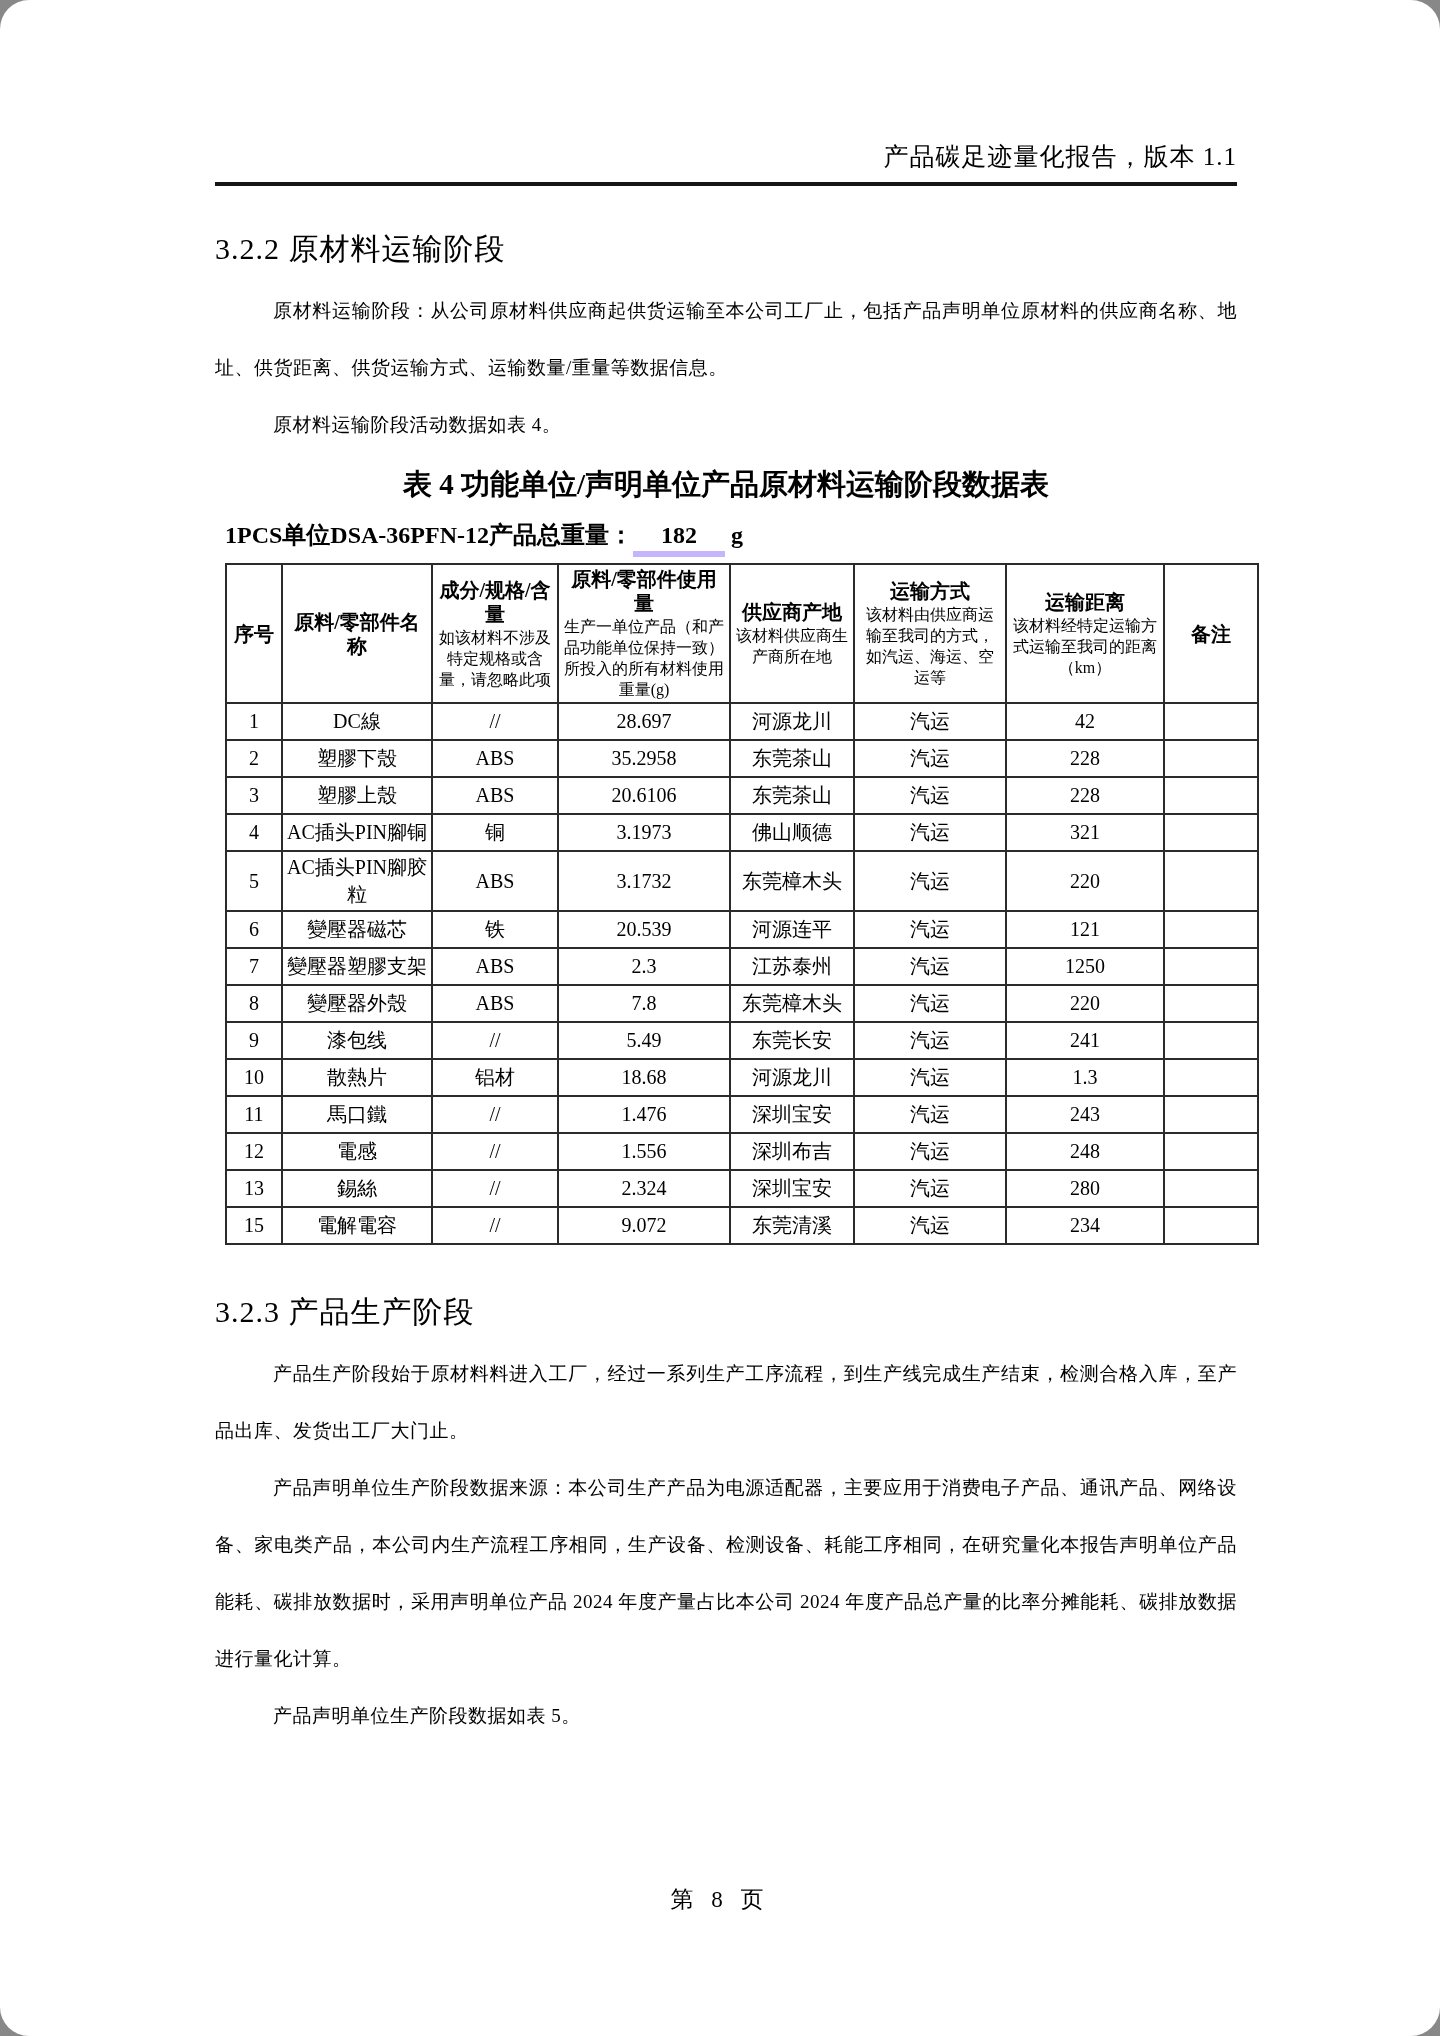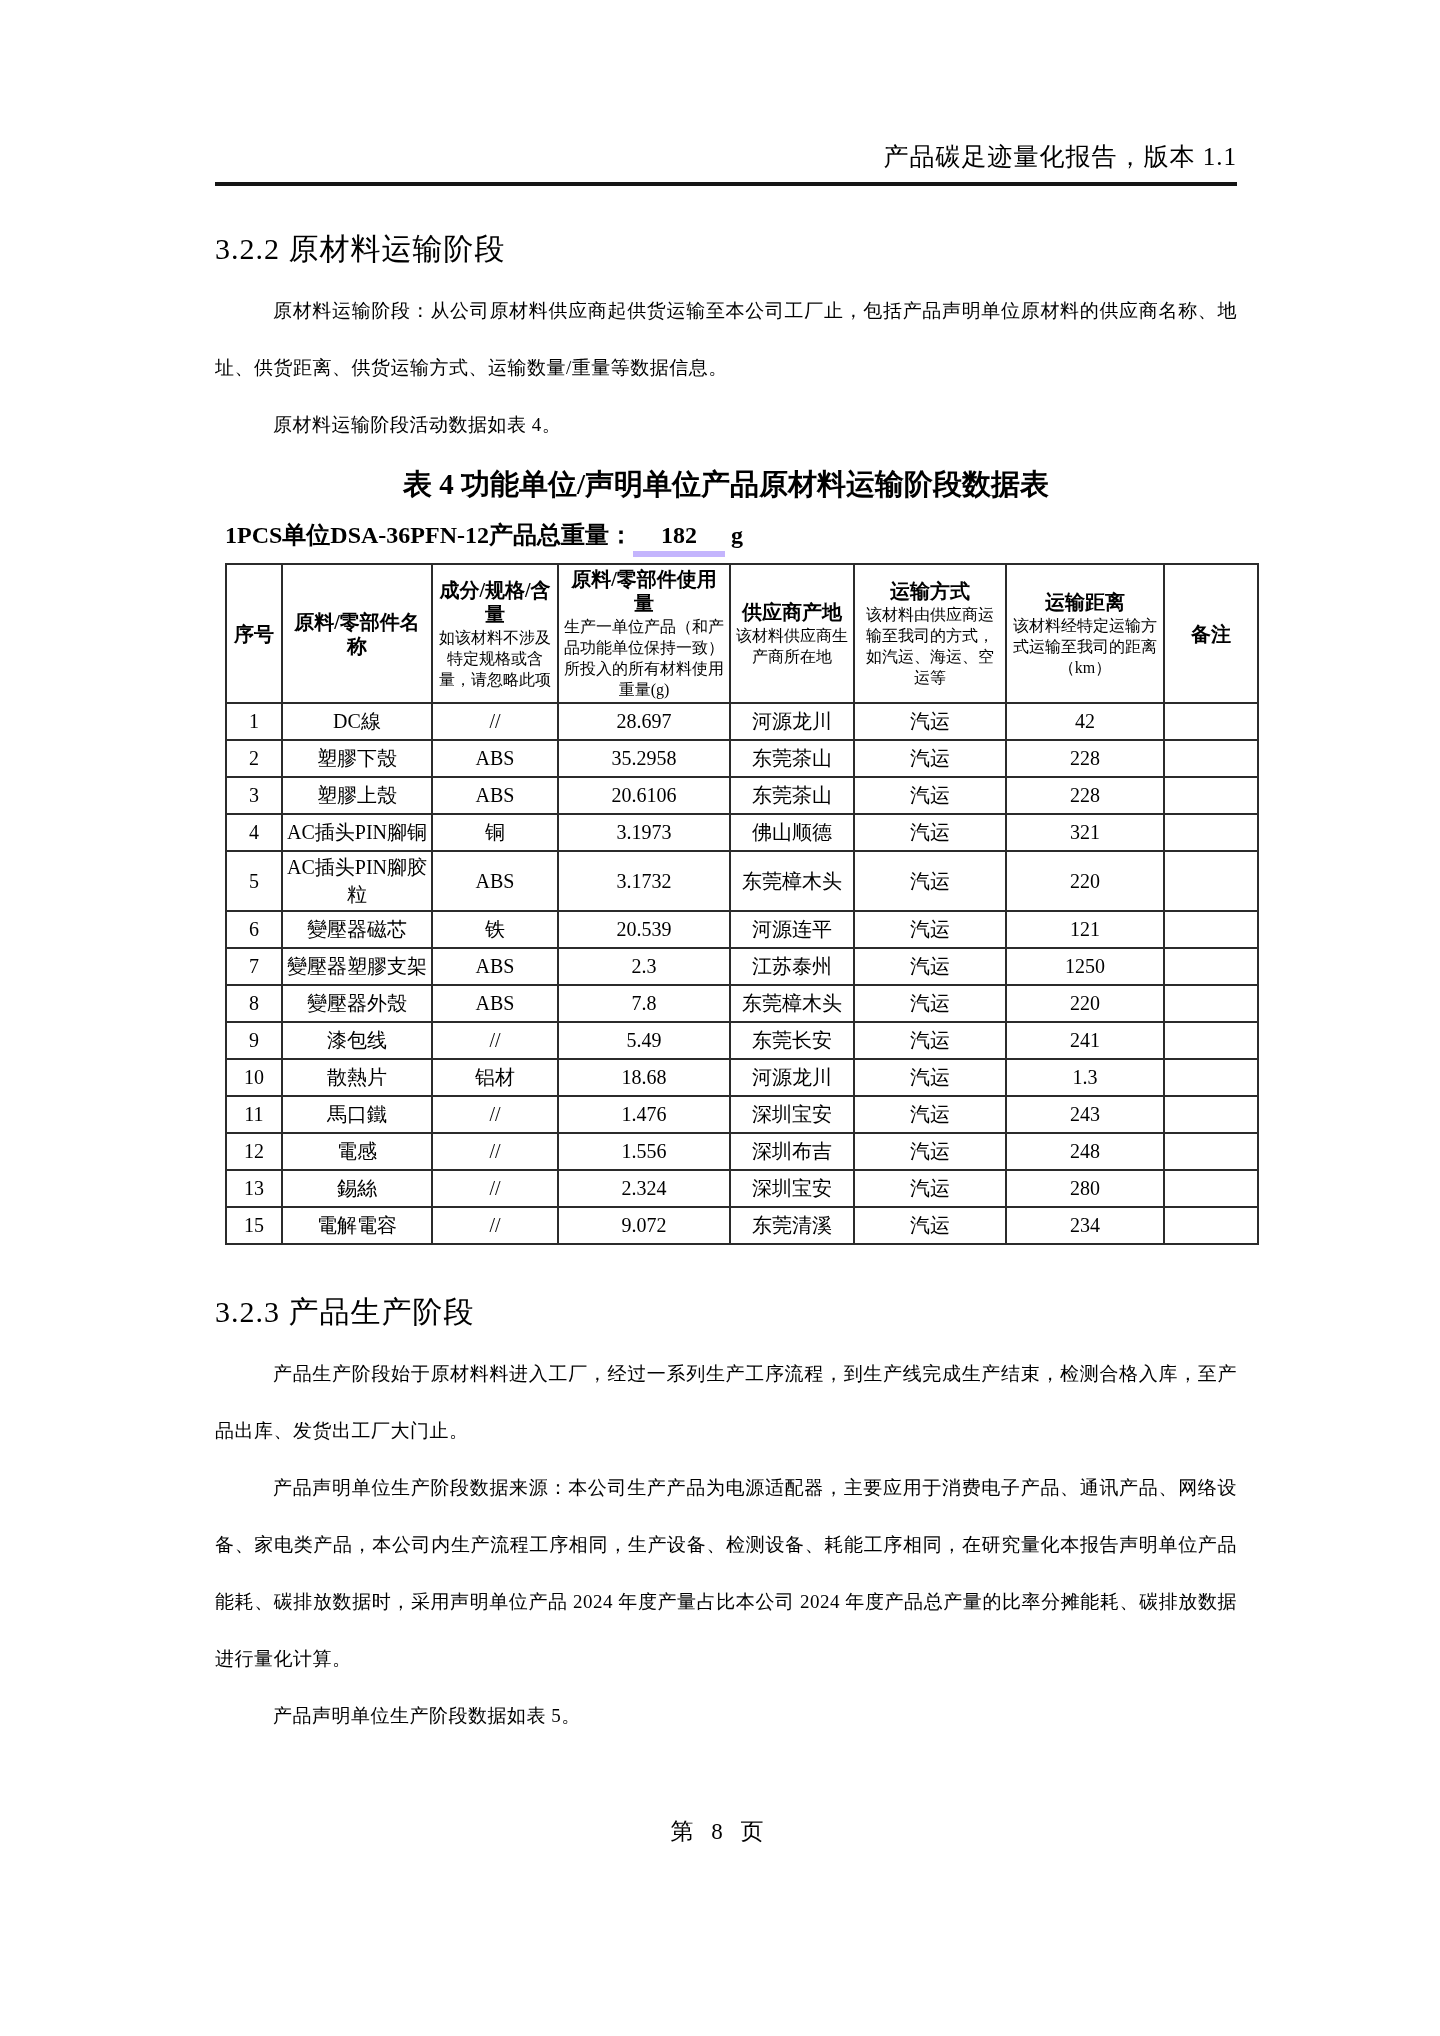--- a/index.html
+++ b/index.html
@@ -6,20 +6,21 @@
   .page {
     position:relative;
     width:1440px; height:2036px;
     margin:0 auto;
     background:#ffffff;
     color:#000;
     font-family:"Liberation Serif","DejaVu Serif",serif;
     box-sizing:border-box;
     padding:142px 203px 0 215px;
     overflow:hidden;
+    border-radius:29px;
   }
   .doc-header {
     text-align:right;
     font-size:25px;
     line-height:30px;
     padding-bottom:10px;
     border-bottom:4px solid #151515;
     letter-spacing:1px;
   }
   h2.sec {
@@ -76,21 +77,21 @@
   table.data thead th { height:96px; }
   .th-title { display:block; font-size:20px; font-weight:bold; line-height:24px; }
   .th-desc  { display:block; font-size:16px; font-weight:normal; line-height:21px; margin-top:1px; }
   table.data tbody td {
     height:37px;
     font-size:20px;
     font-weight:normal;
   }
   .footer {
     position:absolute;
-    top:1816px; left:0;
+    top:1884px; left:0;
     width:100%;
     text-align:center;
     font-size:23px;
     letter-spacing:6px;
   }
 </style>
 </head>
 <body>
 
 <div class="page">

